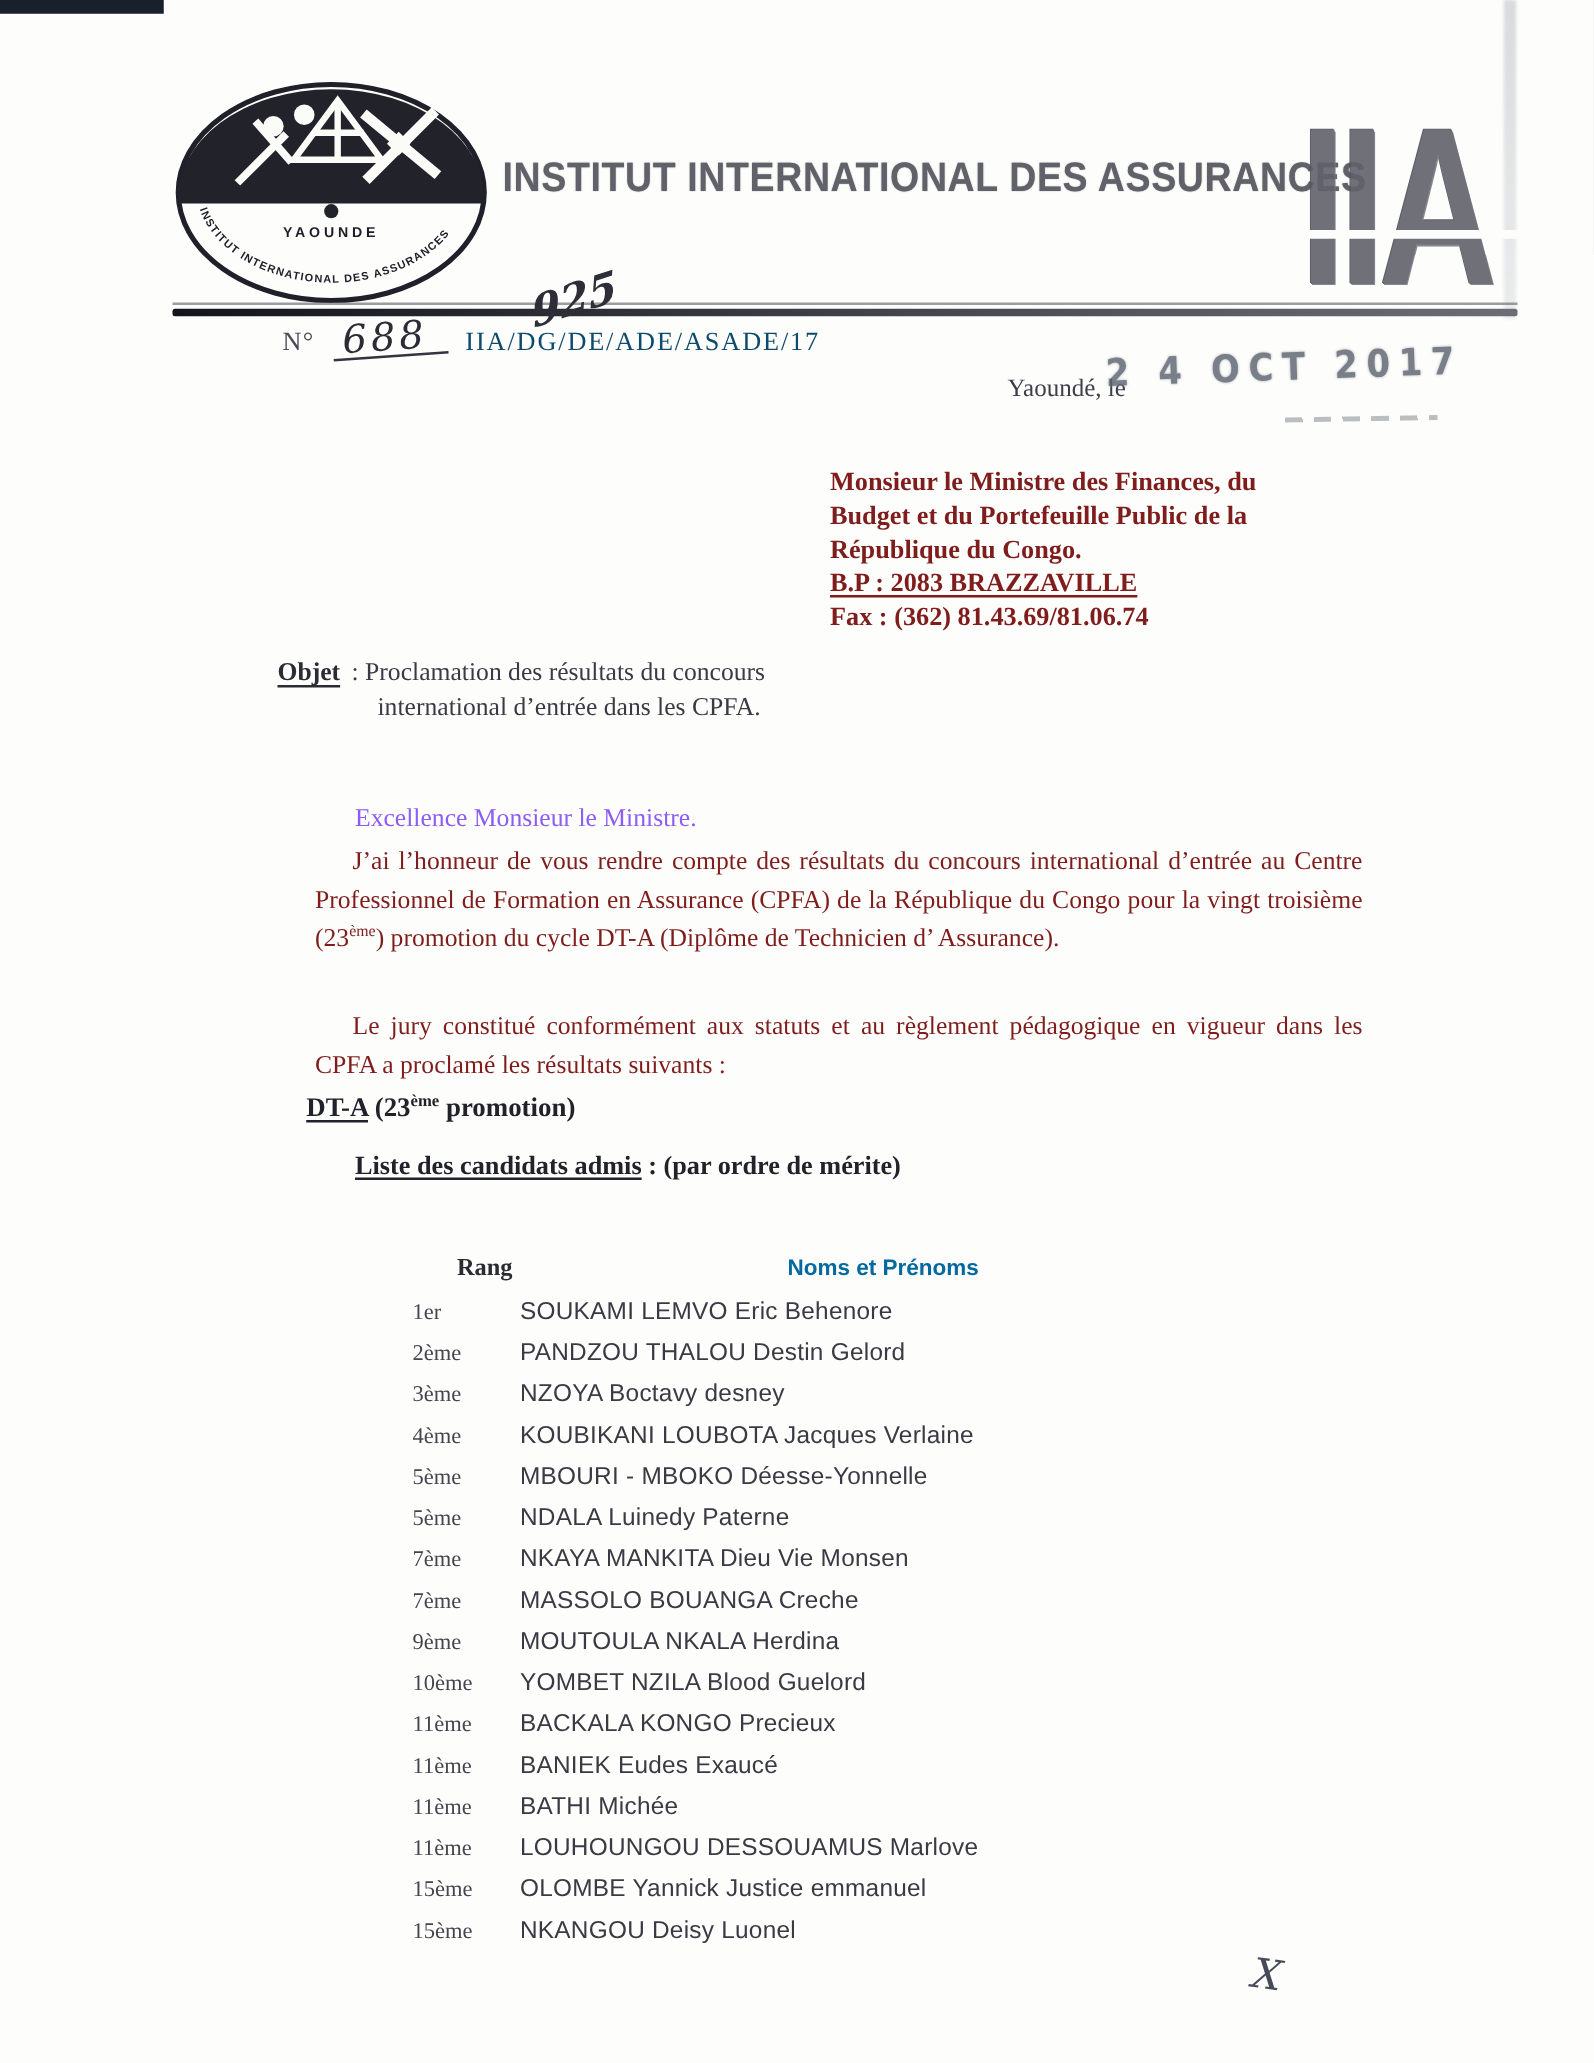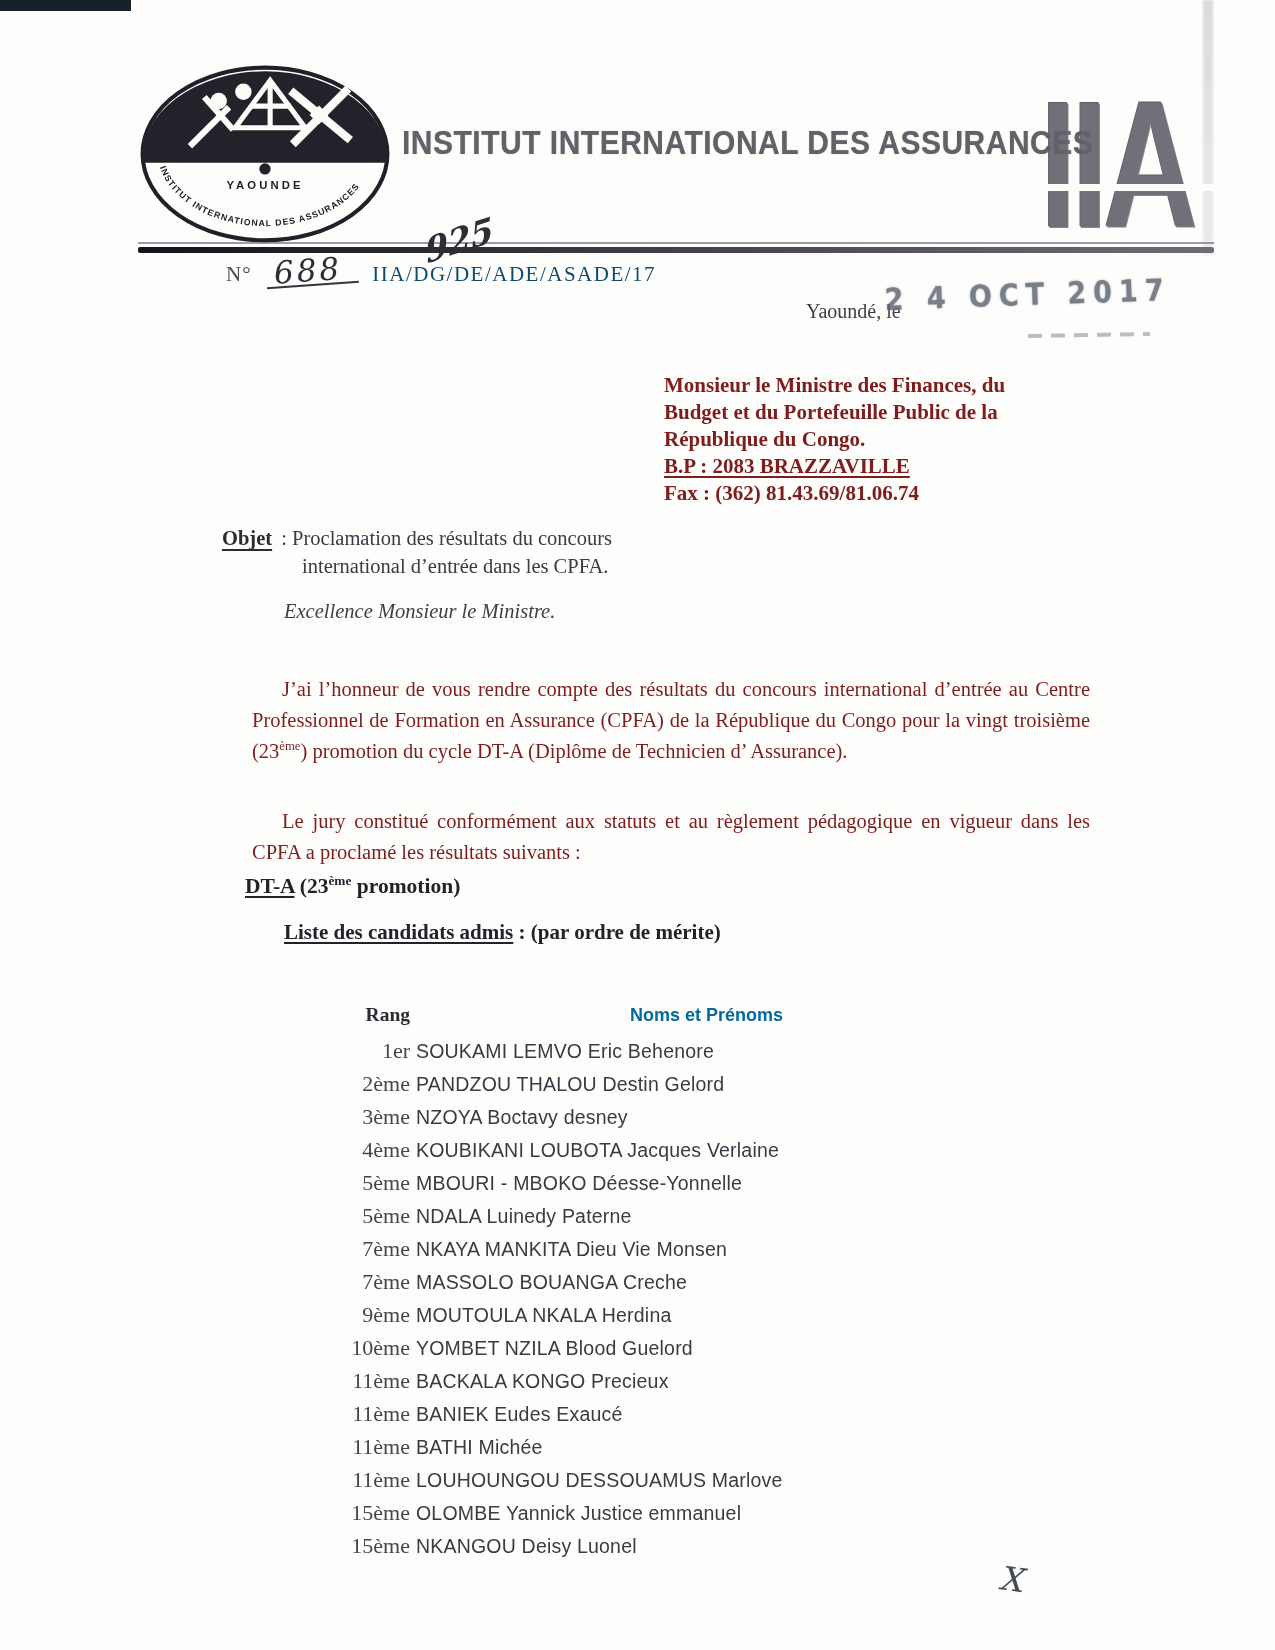--- a/index.html
+++ b/index.html
@@ -65,38 +65,38 @@
   
   .recipient { position:absolute; left:664px; top:372px; width:400px;
     font-weight:bold; font-size:21px; line-height:27px; color:#7f1d1d; }
   .u { text-decoration:underline; text-underline-offset:3px; text-decoration-thickness:2px; }
 
   
   .subject { position:absolute; left:222px; top:527px; font-size:20.5px; color:#3a3a45; }
   .subject-label { font-weight:bold; text-decoration:underline; text-underline-offset:4px; text-decoration-thickness:2px; margin-right:4px; color:#2b2b34; }
   .subject-line2 { margin-left:80px; margin-top:5px; }
 
-  .salutation { position:absolute; left:284px; top:600px; font-size:20.5px; color:#404040;font-style:italic; }
+  .salutation { position:absolute; left:284px; top:644px; font-size:20.5px; color:#8b5cf6; }
 
   .body-p { position:absolute; left:252px; width:838px; margin:0;
     font-size:20.5px; line-height:31px; text-align:justify; color:#7f1d1d; }
   .p1 { top:674px; text-indent:30px; }
   .p2 { top:806px; text-indent:30px; }
   sup { font-size:.62em; vertical-align:super; line-height:0; }
 
   .dta-heading { position:absolute; left:245px; top:874px; font-size:21.5px; font-weight:bold; color:#22222b; }
   .list-heading { position:absolute; left:284px; top:920px; font-size:21px; font-weight:bold; color:#22222b; }
 
   
   .table { position:absolute; left:330px; top:1004px; width:600px; }
   .thead { display:flex; align-items:baseline; margin-bottom:12px; }
   .th-rank { width:80px; text-align:right; font-weight:bold; font-size:19.5px; color:#2b2b34; }
   .th-names { margin-left:220px; font-family:"Liberation Sans", sans-serif; font-weight:bold; font-size:18px; color:#0369a1; }
   .row { display:flex; align-items:baseline; height:33px; }
-  .cell-rank { width:80px; text-align:right; font-size:22px; color:#45454f; }
+  .cell-rank { width:80px; text-align:left; font-size:18px; color:#45454f; }
   .cell-name { margin-left:6px; font-family:"Liberation Sans", sans-serif; font-size:19.5px; letter-spacing:.2px; color:#3a3a44; }
 
   .x-mark { position:absolute; left:1002px; top:1560px;
     font-family:"DejaVu Serif", serif; font-style:italic; font-size:33px;
     color:#454c58; transform:rotate(8deg); }
 
   .logo-city-text { font-family:"Liberation Sans", sans-serif; font-weight:bold; font-size:11px; letter-spacing:3px; fill:#1d1d25; }
   .logo-ring-text { font-family:"Liberation Sans", sans-serif; font-weight:bold; font-size:8.5px; letter-spacing:1px; fill:#20202a; }
 </style>
 </head>

